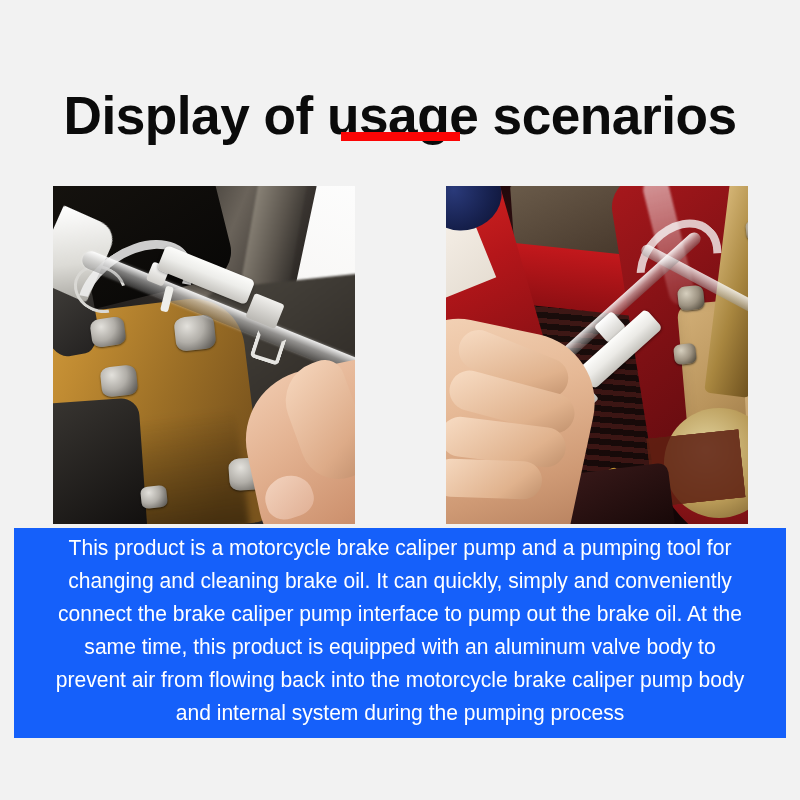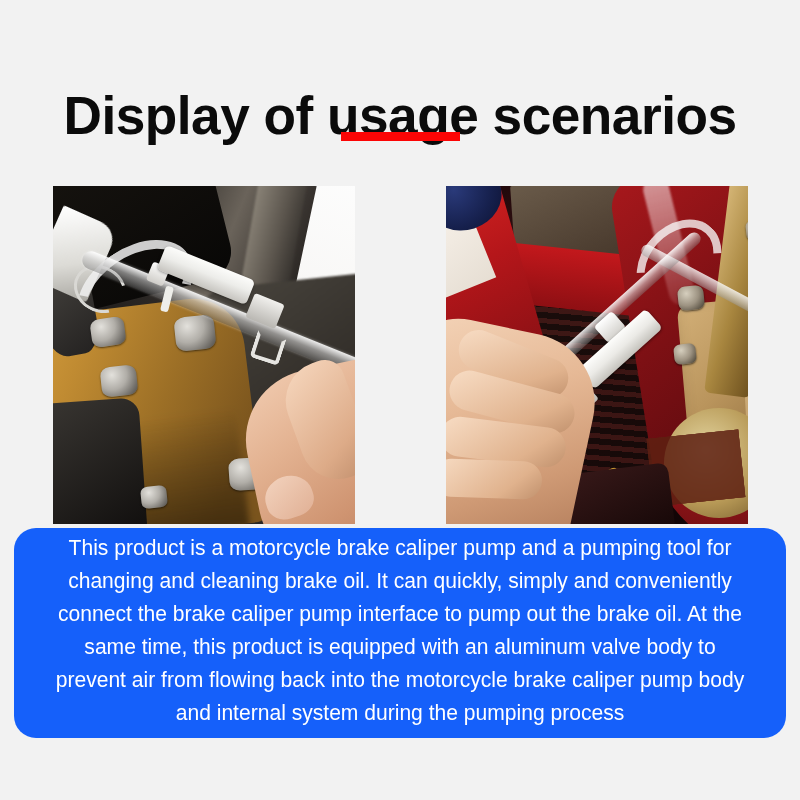--- a/index.html
+++ b/index.html
@@ -464,21 +464,20 @@
     left: 14px;
     top: 528px;
     width: 772px;
     height: 210px;
     background: #1560fa;
     box-sizing: border-box;
     display: flex;
     align-items: center;
     justify-content: center;
     padding: 6px 26px 10px 26px;
-    border-radius: 22px;
   }
   #description-text {
     color: #ffffff;
     font-family: "Liberation Sans", sans-serif;
     font-size: 21.5px;
     line-height: 33px;
     text-align: center;
     font-weight: normal;
     transform: scaleX(0.98);
   }

